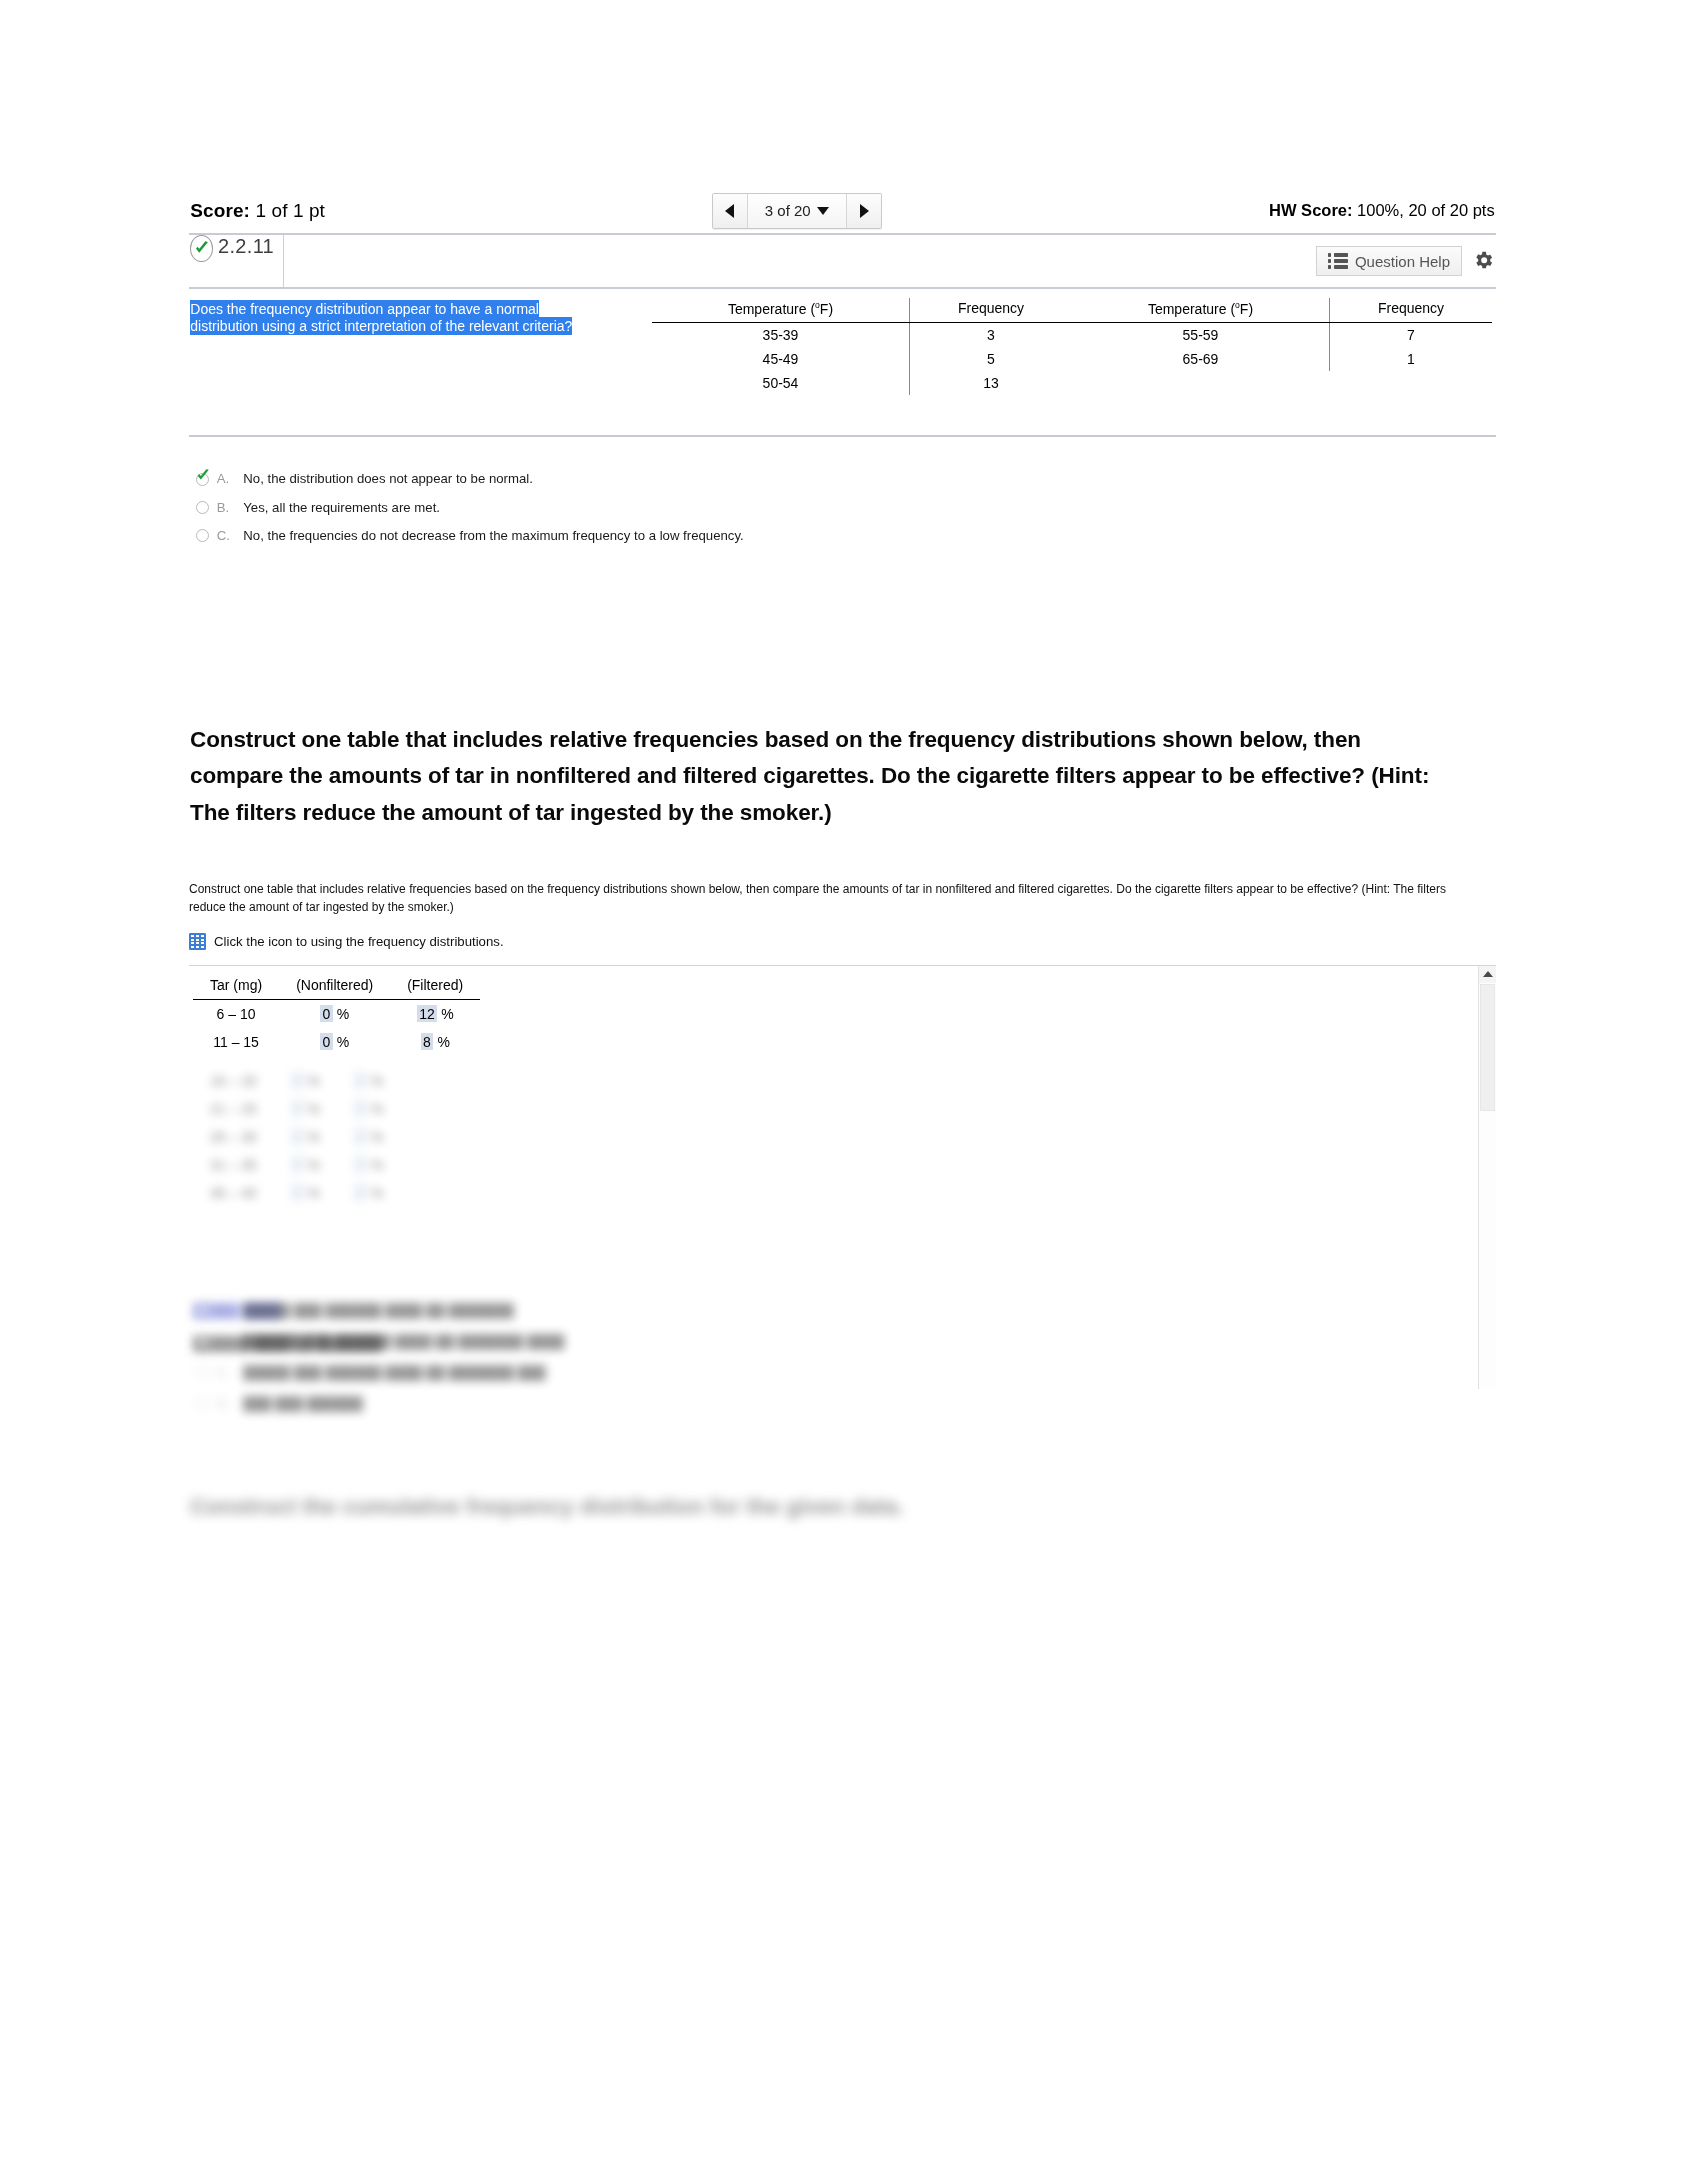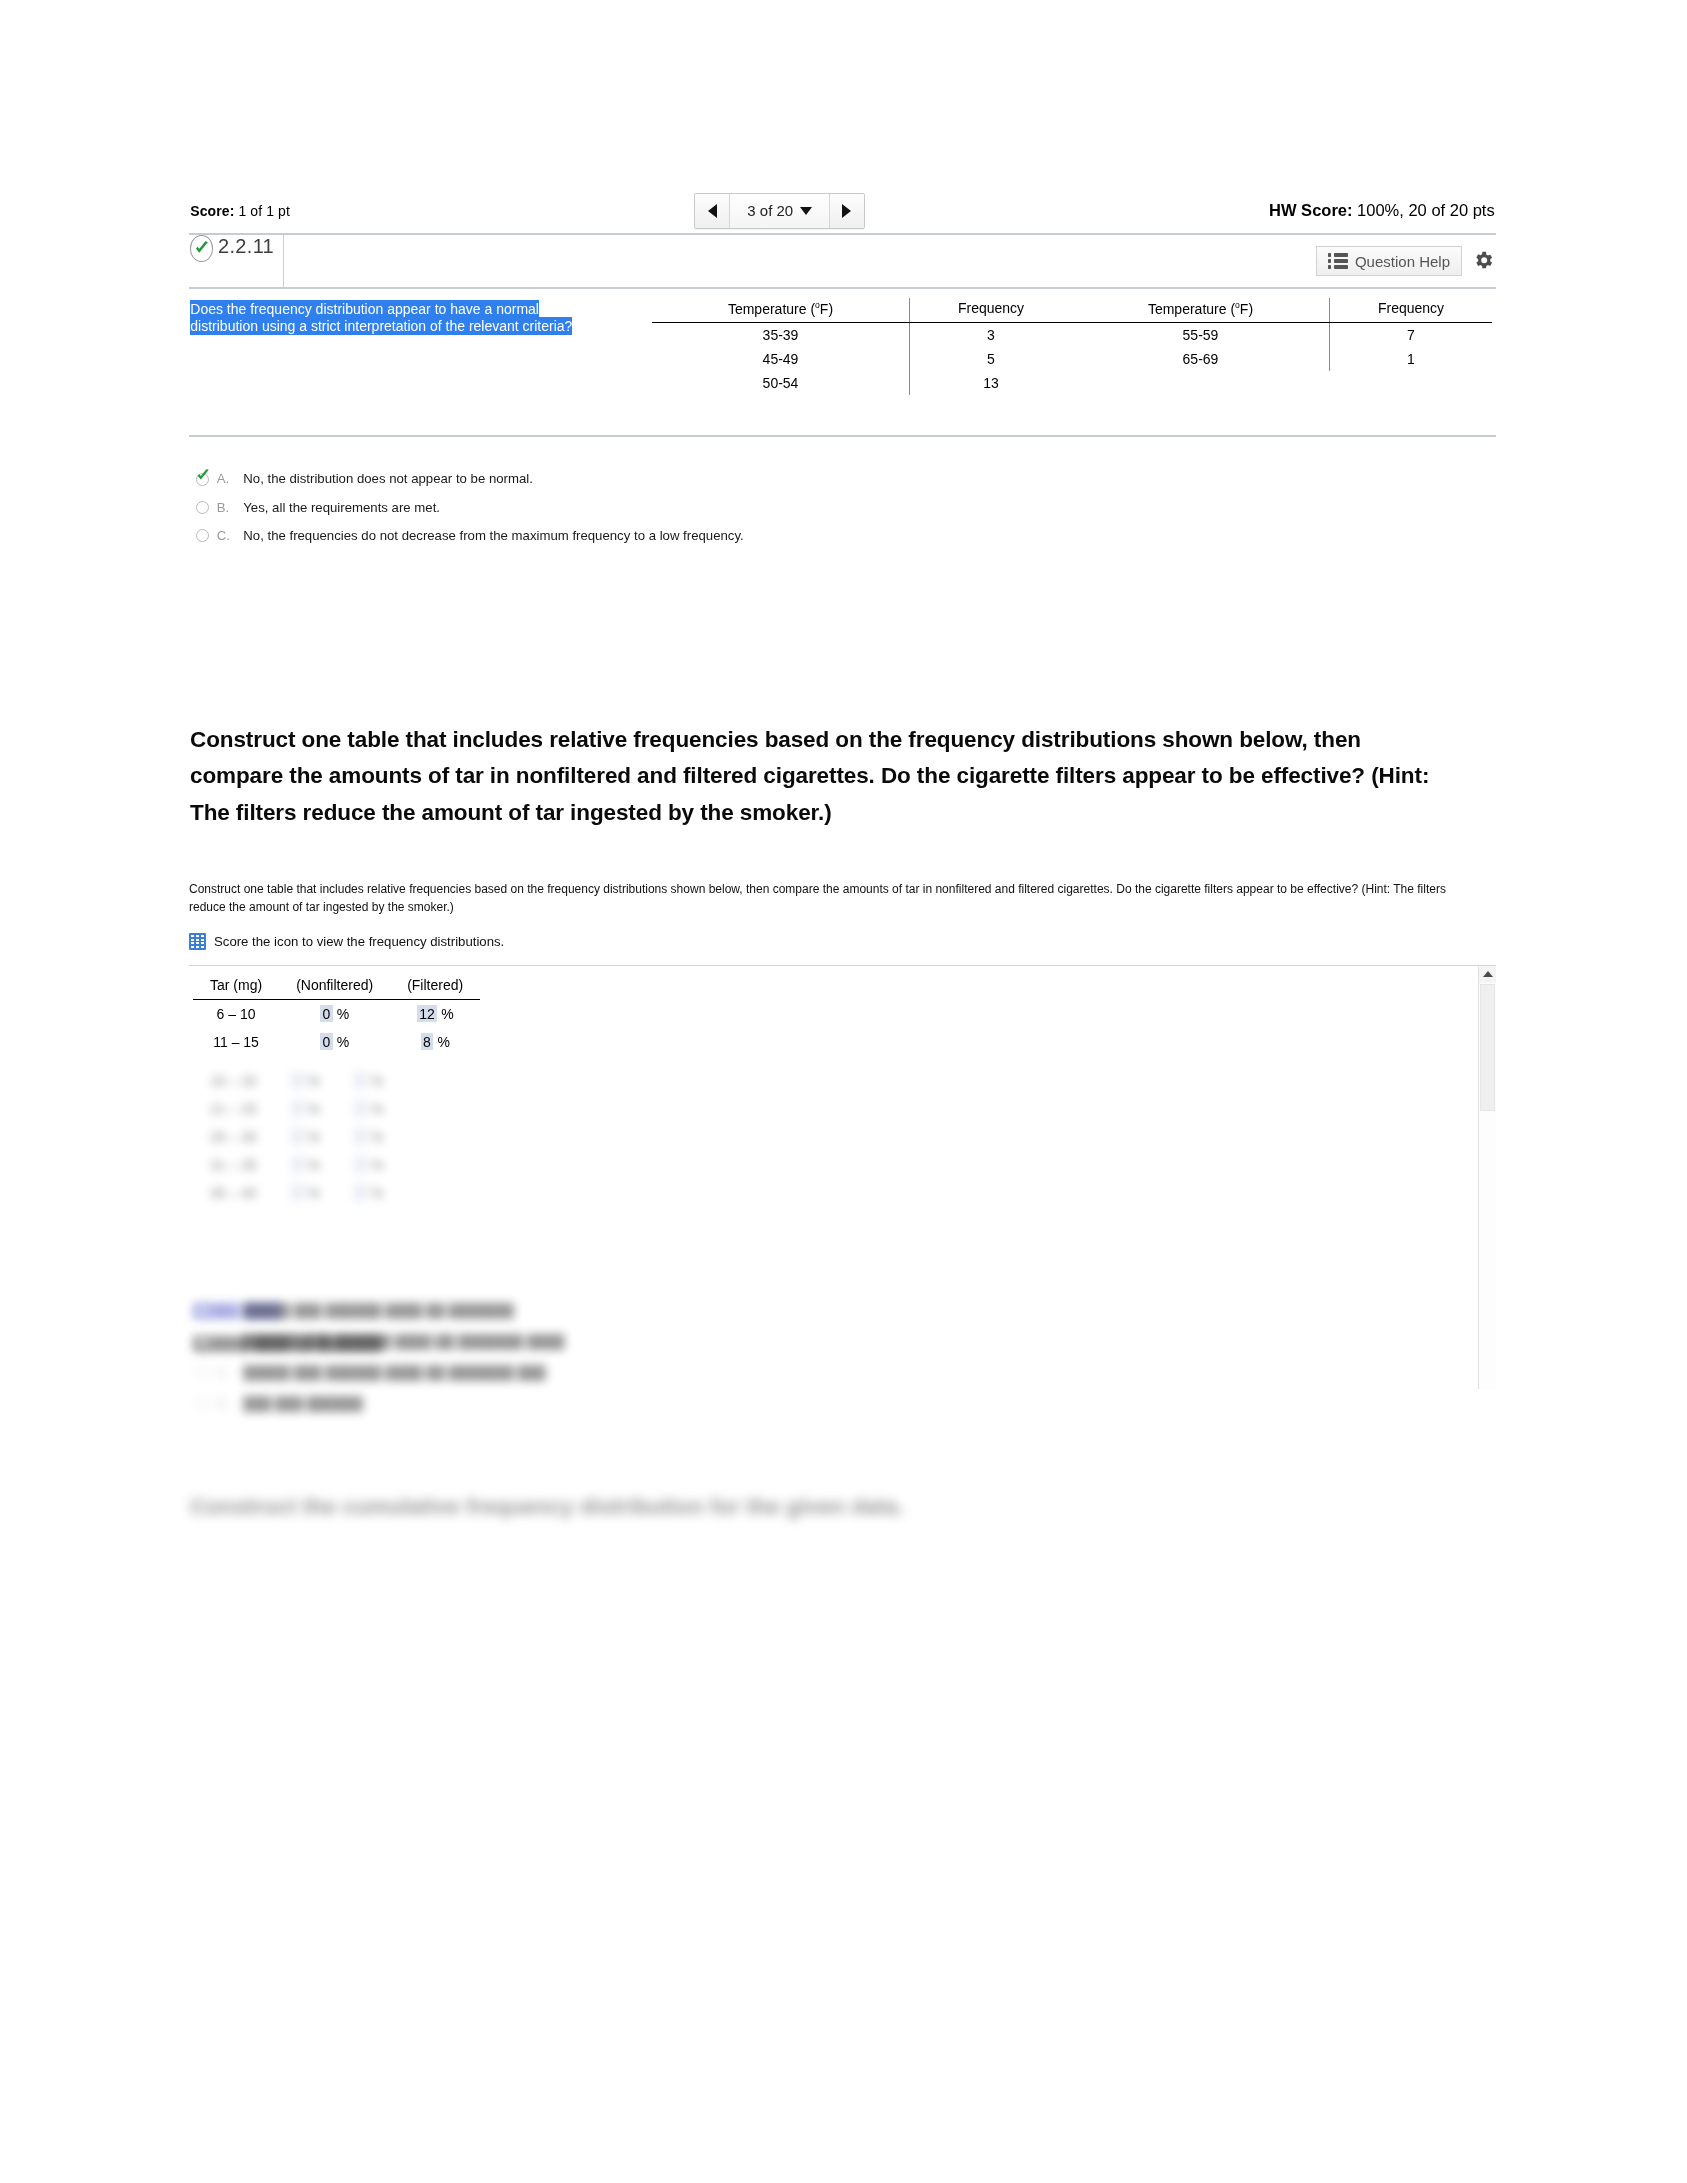--- a/index.html
+++ b/index.html
@@ -34,21 +34,21 @@
   }
 
   .scorebar {
     display: flex;
     align-items: center;
     justify-content: space-between;
     height: 37px;
     padding: 0 1.3px 4px 1.3px;
   }
   .score-left {
-    font-size: 14px;
+    font-size: 19px;
     white-space: nowrap;
     letter-spacing: 0.1px;
   }
   .score-left .lbl { font-weight: bold; }
   .score-right {
     font-size: 16.5px;
     white-space: nowrap;
   }
   .score-right .lbl { font-weight: bold; }
 
@@ -547,21 +547,21 @@
           <i></i>
           <i></i>
           <i></i>
           <i></i>
           <i></i>
           <i></i>
           <i></i>
           <i></i>
           <i></i>
       </span>
-      <span>Score the icon to view the frequency distributions.</span>
+      <span>Click the icon to using the frequency distributions.</span>
     </div>
 
     <div class="panel">
 
       <table class="tar-table">
         <thead>
           <tr>
             <th>Tar (mg)</th>
             <th>(Nonfiltered)</th>
             <th>(Filtered)</th>

